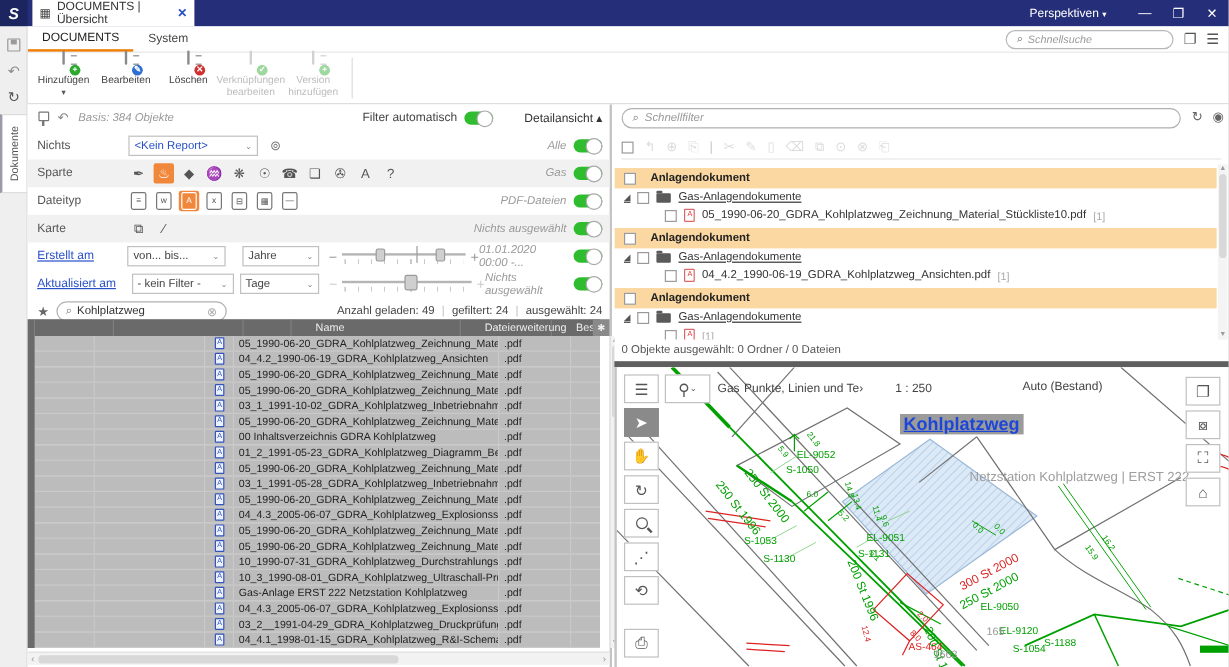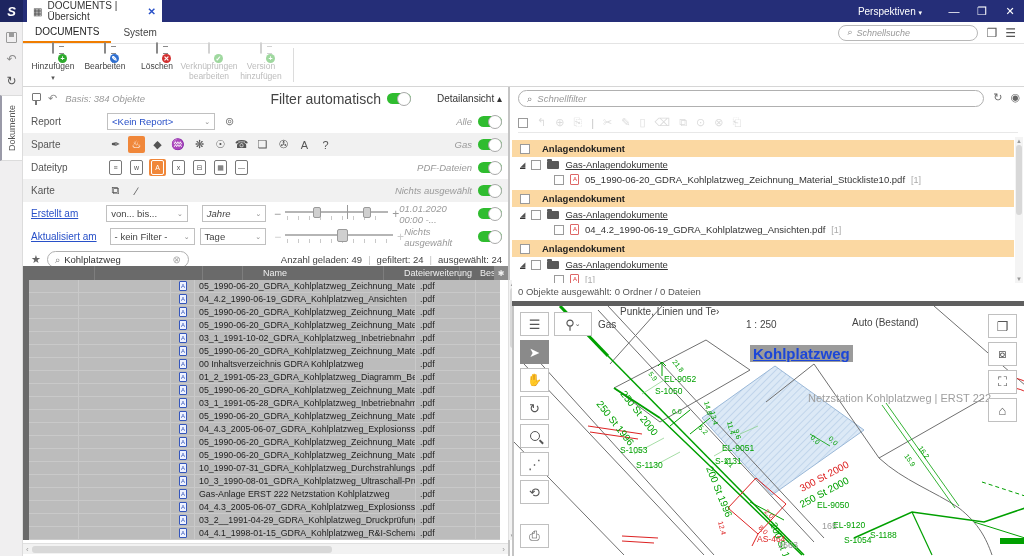--- a/index.html
+++ b/index.html
@@ -197,28 +197,28 @@
       </div>
   </div>
 
   <div id="left-panel">
 
     <div class="frow">
       <span class="pin-ico"></span>
       <span style="color:#888;margin-right:8px;">↶</span>
       <span class="italic-gray">Basis: 384 Objekte</span>
       <div class="fright">
-        <span style="font-size:14px;color:#444;">Filter automatisch</span>
+        <span style="font-size:10px;color:#444;">Filter automatisch</span>
         <span class="toggle"></span>
         <span style="margin-left:26px;font-size:10px;color:#333;">Detailansicht ▴</span>
       </div>
     </div>
 
     <div class="frow">
-      <span class="flabel">Report</span>
+      <span class="flabel">Nichts</span>
       <div class="sel" style="width:108px;color:#2850c8;">
           <span>&lt;Kein Report&gt;</span>
           <span class="caret">⌄</span>
         </div>
       <span style="margin-left:10px;color:#777;">⊚</span>
       <div class="fright">
           <span class="italic-gray">Alle</span>
           <span class="toggle"></span>
         </div>
     </div>
@@ -284,21 +284,21 @@
           <span class="toggle"></span>
         </div>
     </div>
 
     <div class="frow">
       <span class="flabel link">Erstellt am</span>
       <div class="sel" style="width:92px;">
           <span>von... bis...</span>
           <span class="caret">⌄</span>
         </div>
-      <div class="sel" style="width:72px;margin-left:14px;font-style:italic;">
+      <div class="sel" style="width:72px;margin-left:14px;">
           <span>Jahre</span>
           <span class="caret">⌄</span>
         </div>
       <span class="pm" style="margin-left:8px;">−</span>
       <div class="slider">
         <div class="track"></div>
           <div class="ticks"></div>
         <div class="handle" style="left:28px;"></div>
           <div class="midmark" style="left:62px;"></div>
           <div class="handle" style="left:78px;"></div>
@@ -746,21 +746,21 @@
           <text x="250" y="206" font-size="7" fill="#dd2222" font-family="Liberation Sans, sans-serif" transform="rotate(45 250 206)">2.0</text>
           <text x="244" y="222" font-size="7" fill="#dd2222" font-family="Liberation Sans, sans-serif" transform="rotate(45 244 222)">8.0</text>
           <text x="308" y="223" font-size="9" fill="#9a9a9a" font-family="Liberation Sans, sans-serif">165</text>
           <text x="264" y="242" font-size="9" fill="#9a9a9a" font-family="Liberation Sans, sans-serif">1663</text>
         </g>
     </svg>
 
     <div id="khl-label">Kohlplatzweg</div>
     <div id="station-label">Netzstation Kohlplatzweg | ERST 222</div>
 
-    <div class="map-txt" style="left:106px;top:0;">Punkte, Linien und Te›</div>
+    <div class="map-txt" style="left:106px;top:13px;">Punkte, Linien und Te›</div>
     <div class="map-txt" style="left:232px;top:13px;">1 : 250</div>
     <div class="map-txt" style="left:338px;top:11px;">Auto (Bestand)</div>
 
     <div class="map-btn" style="left:6px;top:6px;">☰</div>
     <div class="map-btn" style="left:40px;top:6px;width:38px;">⚲ <span class="caret">⌄</span></div>
     <div class="map-txt" style="left:84px;top:13px;">Gas</div>
     <div class="map-btn sel" style="left:6px;top:34px;">➤</div>
     <div class="map-btn" style="left:6px;top:62px;">
         <span class="hand-ic">✋</span>
       </div>

